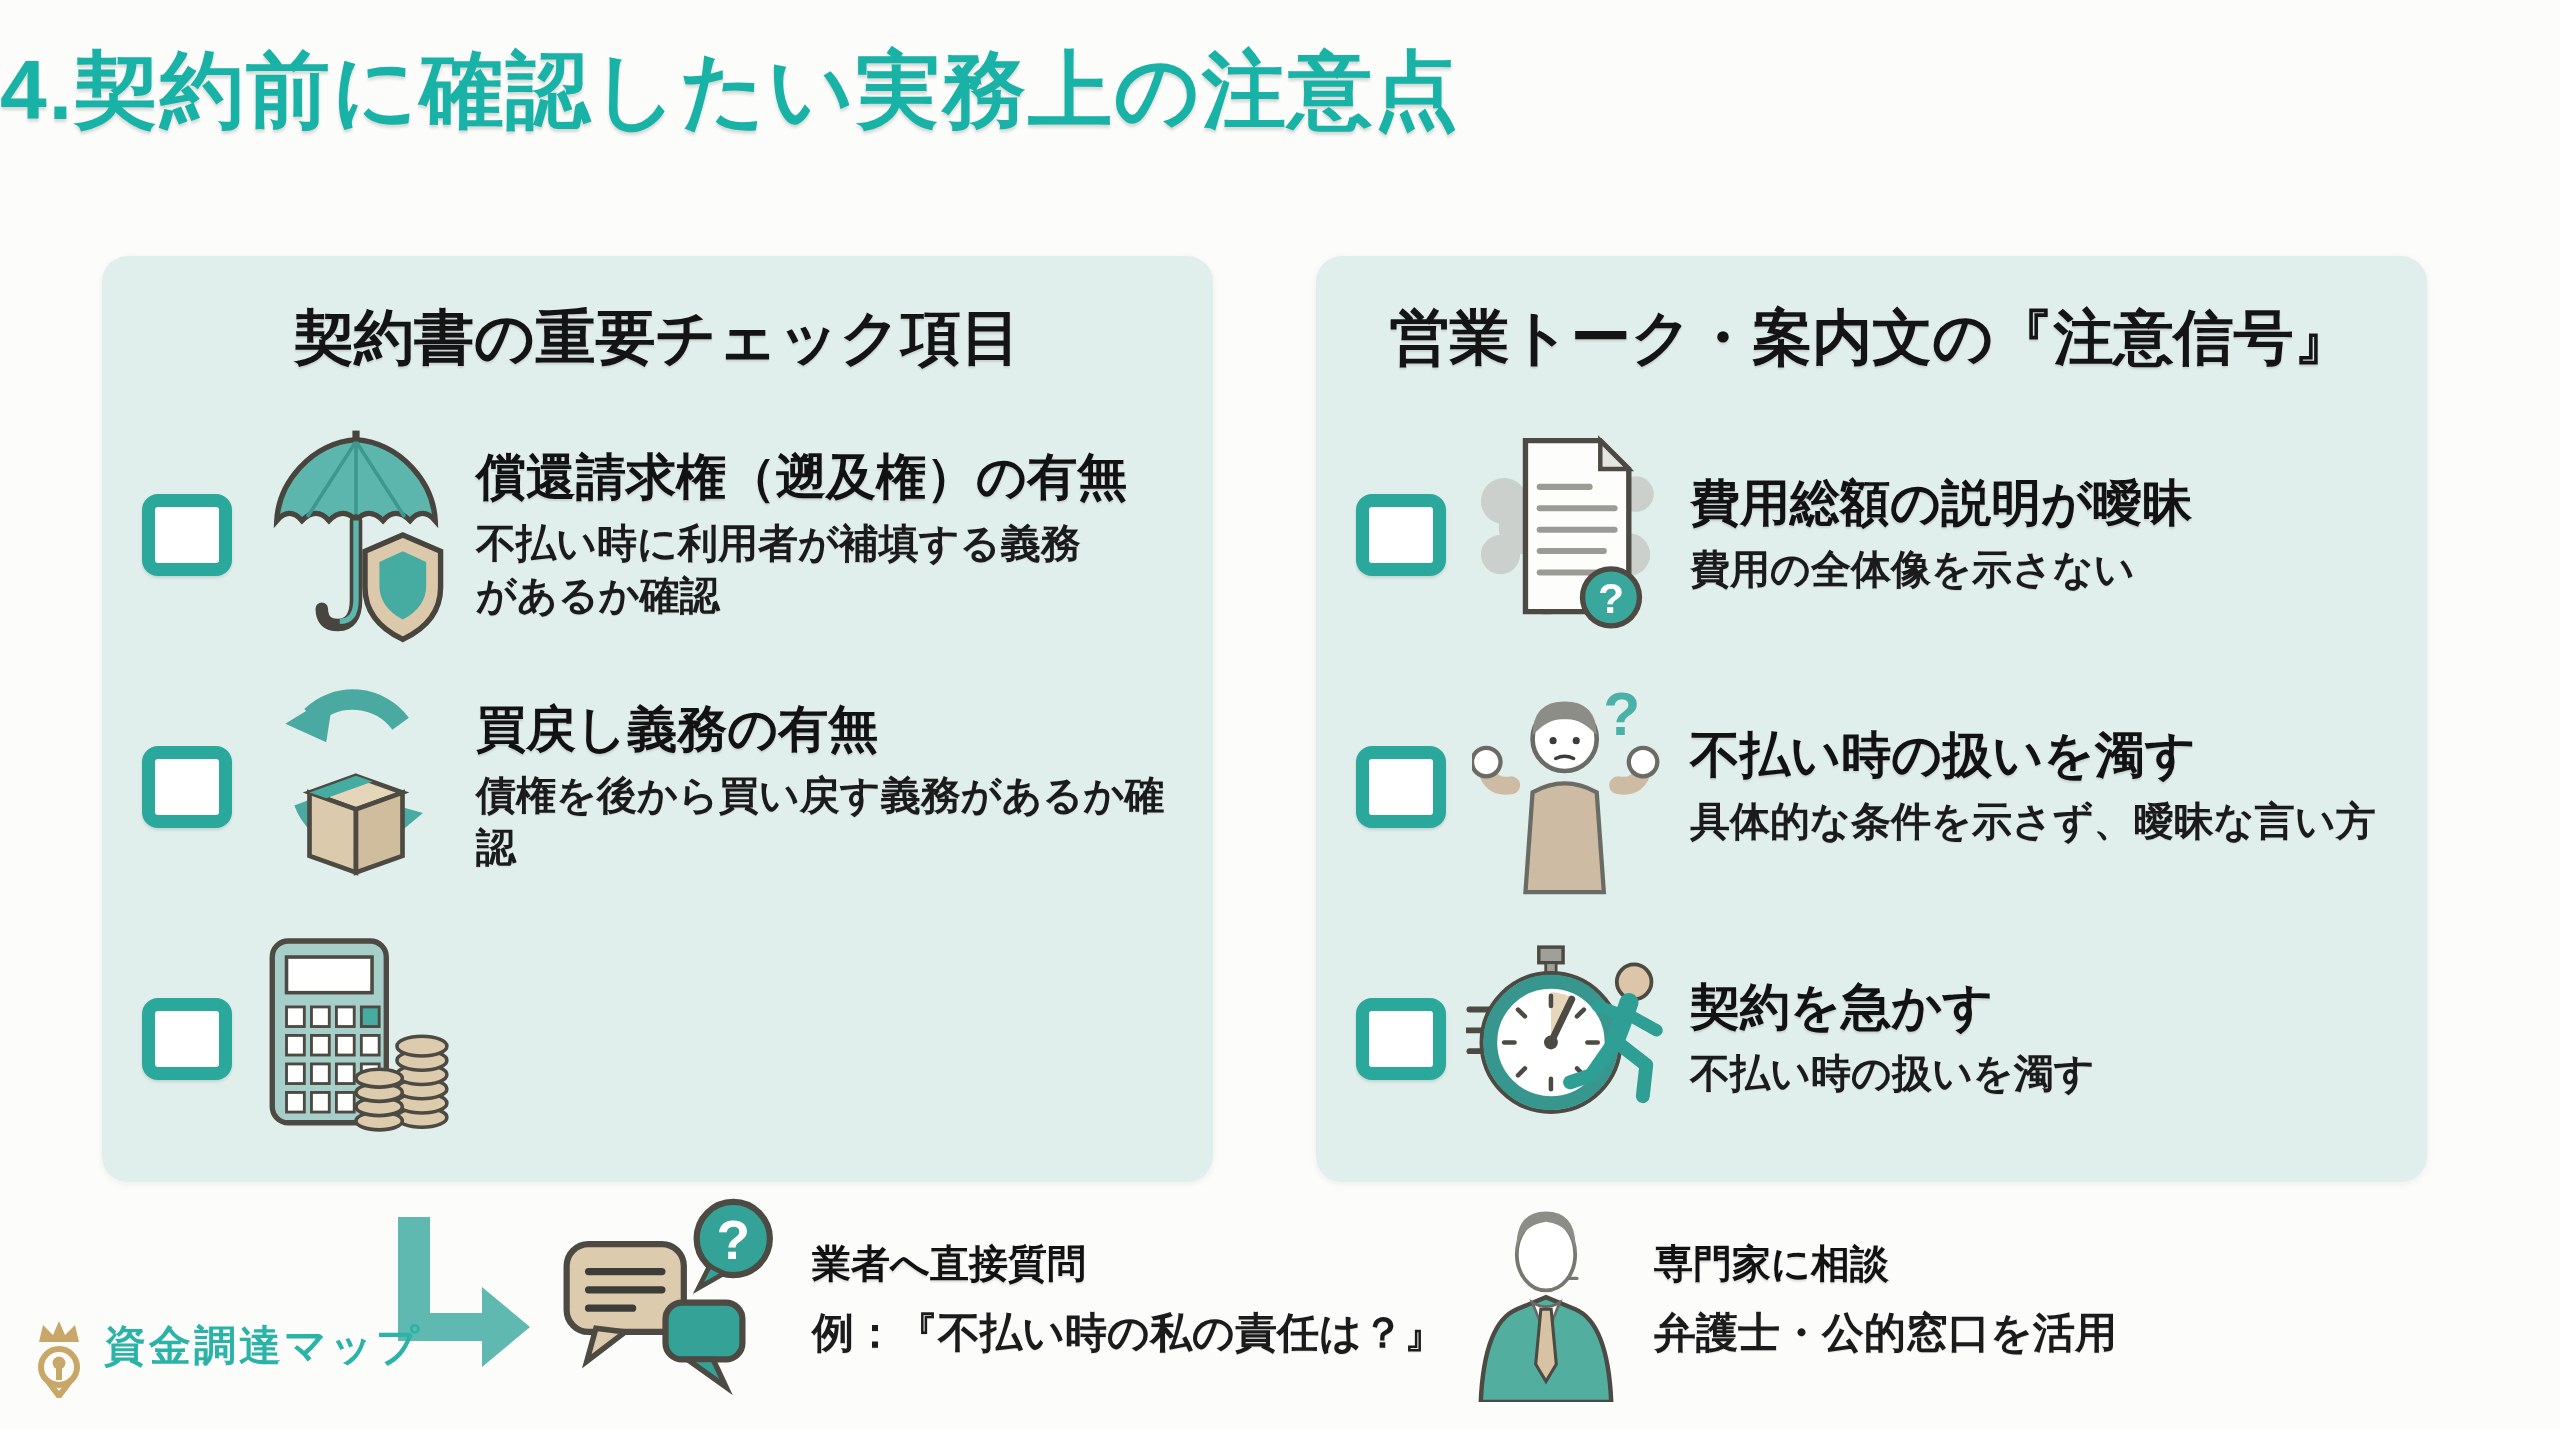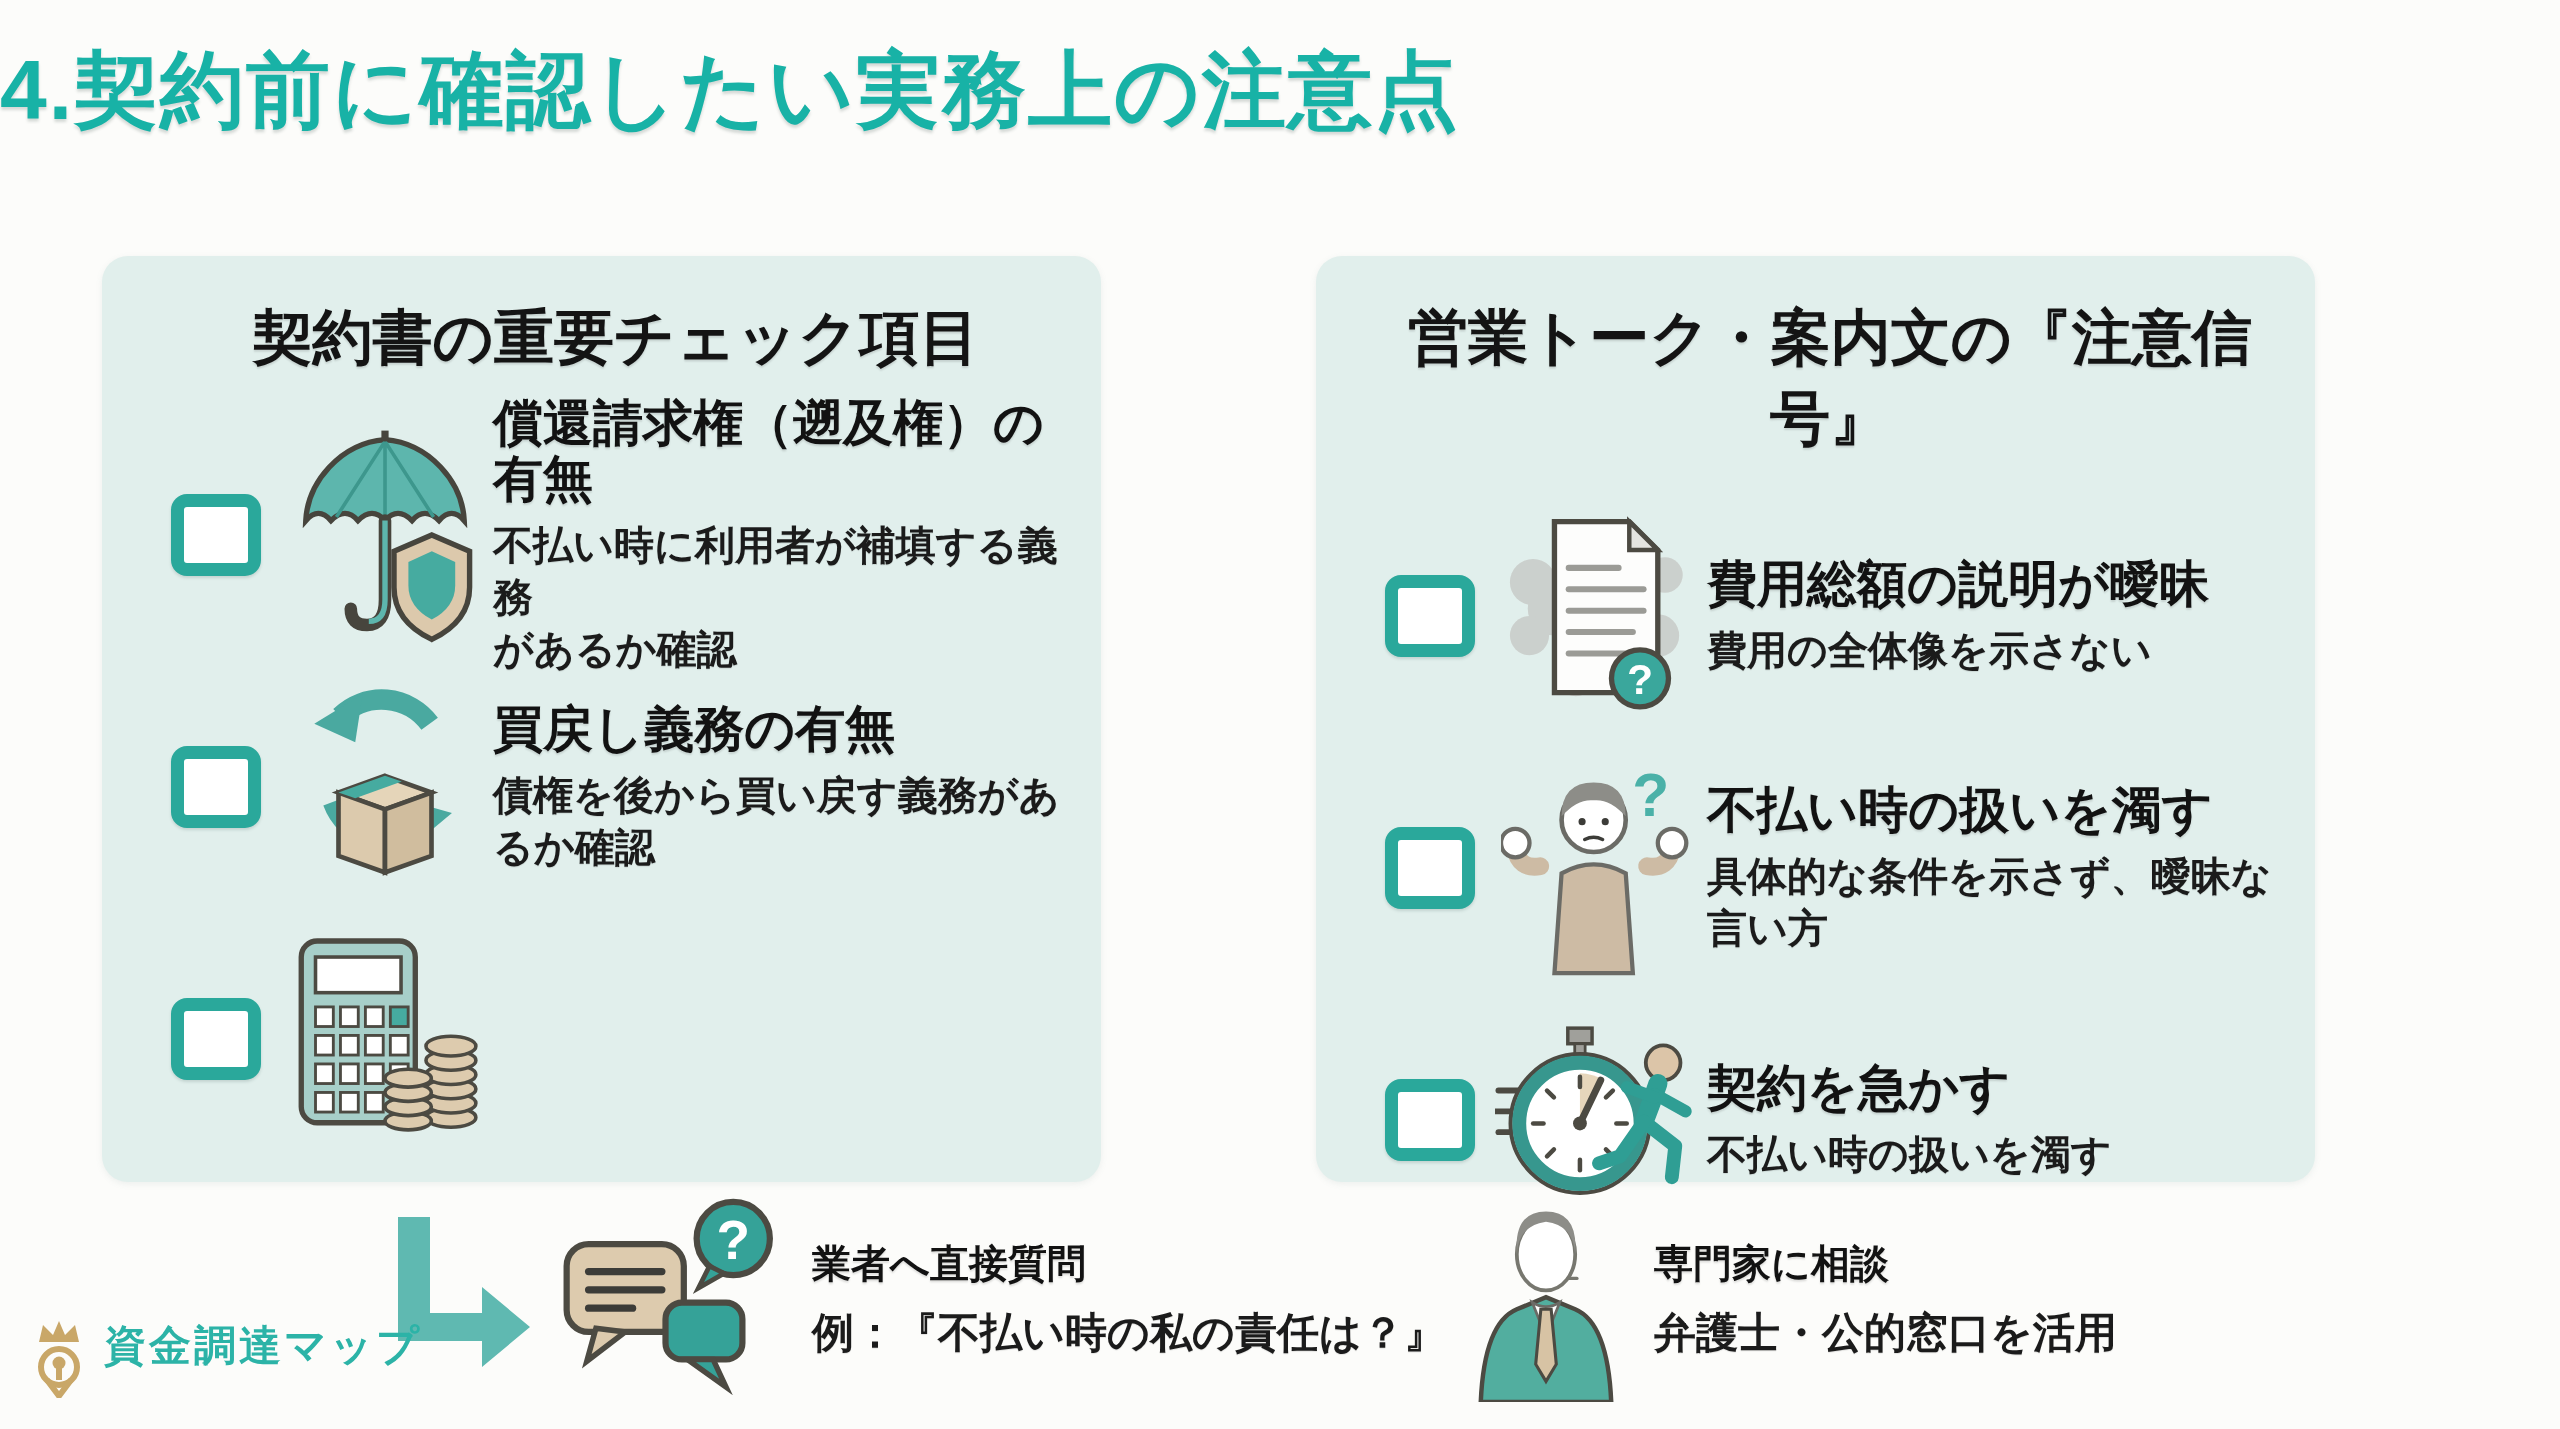--- a/index.html
+++ b/index.html
@@ -14,45 +14,44 @@
 
   .page-title{
     position:absolute;top:34px;left:0;width:2560px;
     margin:0;text-align:left;
     font-size:84px;font-weight:800;letter-spacing:2px;
     color:#18b2a6;
     text-shadow:0 3px 3px rgba(40,60,58,.18);
   }
 
   .panel{
-    position:absolute;top:256px;width:970px;height:926px;
+    position:absolute;top:256px;width:1111px;height:926px;
     background:#e1efec;border-radius:26px;
     box-shadow:0 2px 6px rgba(120,150,145,.12);
-    padding-left:29px;
   }
   .panel.left{left:102px;}
   .panel.right{left:1316px;}
 
   .panel-heading{
     margin:42px 20px 0 20px;text-align:center;
     font-size:60px;font-weight:800;color:#141414;
     text-shadow:0 2px 2px rgba(0,0,0,.12);
   }
 
   .items{margin-top:30px;display:flex;flex-direction:column;}
   .item{display:flex;align-items:center;height:252px;padding-left:40px;}
   .checkbox{
     flex:none;width:64px;height:56px;
     background:#ffffff;border:13px solid #2aa89b;border-radius:16px;
     box-shadow:0 2px 3px rgba(60,90,85,.18);
   }
   .item-icon{flex:none;width:208px;height:236px;margin-left:20px;
     display:flex;align-items:center;justify-content:center;}
   .item-icon svg{display:block;}
-  .item-text{margin-left:4px;padding-right:20px;}
+  .item-text{margin-left:16px;padding-right:20px;}
   .item-title{
     font-size:50px;font-weight:800;color:#121212;line-height:1.12;
     text-shadow:0 2px 2px rgba(0,0,0,.12);
   }
   .item-desc{
     margin-top:12px;font-size:40px;font-weight:700;color:#1b1b1b;
     line-height:1.3;white-space:pre-line;
     text-shadow:0 1px 1px rgba(0,0,0,.10);
   }
 

